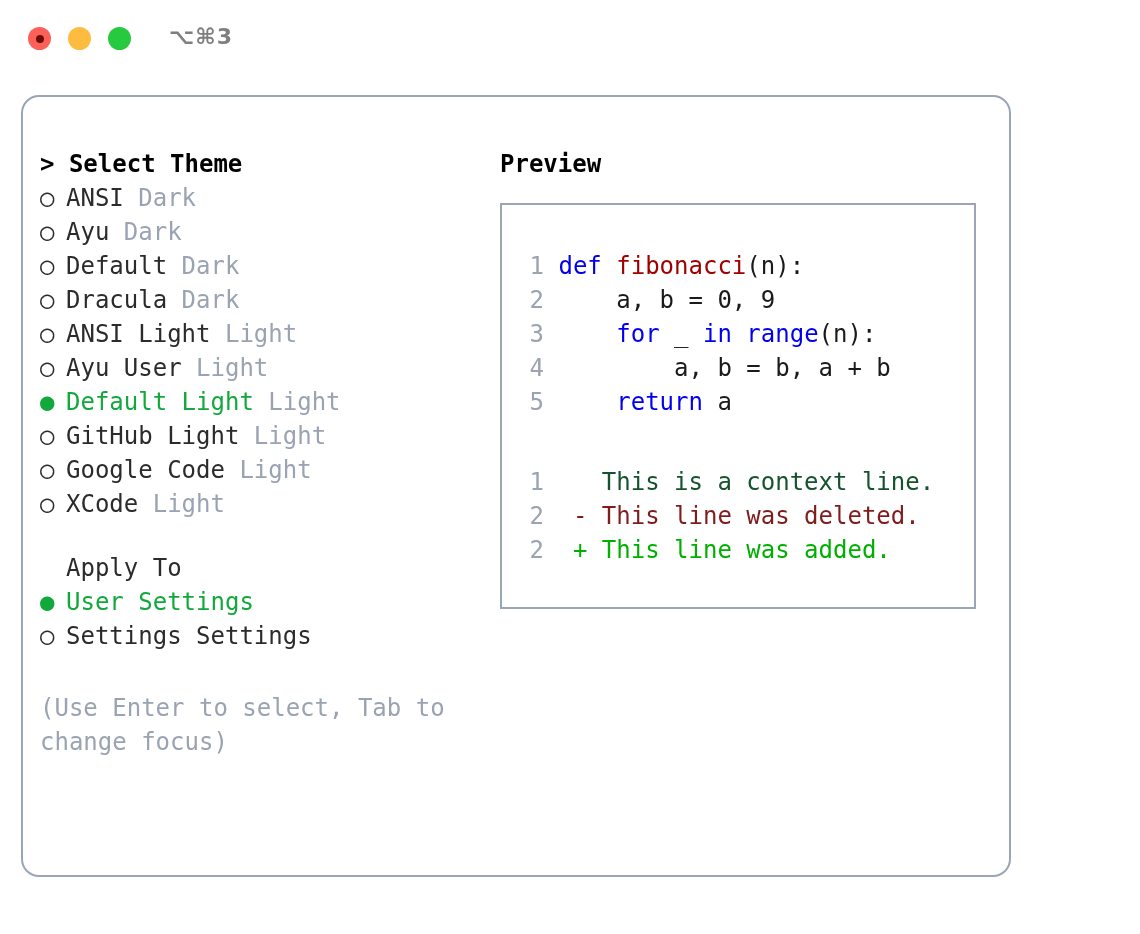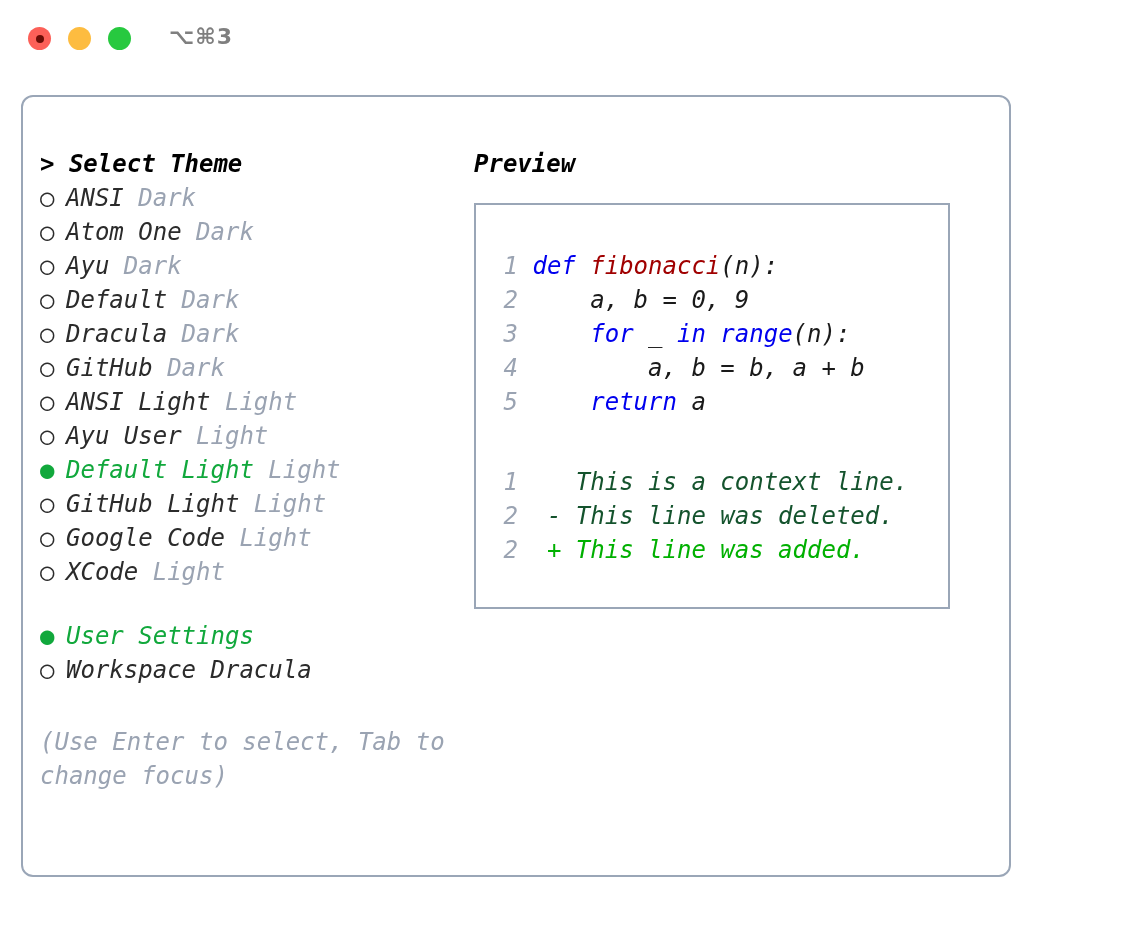--- a/index.html
+++ b/index.html
@@ -67,24 +67,23 @@
   }
 
   
   #panel {
     position: absolute;
     left: 21px;
     top: 95px;
     width: 990px;
     height: 782px;
     border: 2px solid #9aa6b7;
-    border-radius: 12px;
+    border-radius: 18px;
     background: #ffffff;
     box-sizing: border-box;
-    font-style: italic;
   }
 
   
   #left-col {
     position: absolute;
     left: 17px;
     top: 50px;
     width: 450px;
   }
   .row {
@@ -124,21 +123,21 @@
     font-size: 24px;
     line-height: 34px;
     color: #9aa3b2;
     width: 410px;
     white-space: pre-wrap;
   }
 
   
   #right-col {
     position: absolute;
-    left: 451px;
+    left: 477px;
     top: 50px;
     width: 490px;
   }
   #preview-title {
     font-size: 24px;
     font-weight: bold;
     color: #000000;
     line-height: 34px;
     white-space: pre;
   }
@@ -163,59 +162,58 @@
     text-align: right;
     color: #9aa3b2;
     white-space: pre;
   }
   .code-body { white-space: pre; }
   .tok-kw   { color: #0000ee; }
   .tok-fn   { color: #a00000; }
   .tok-plain{ color: #1a1a1a; }
   .diff-gap { height: 46px; }
   .diff-ctx { color: #14532d; }
-  .diff-del { color: #14532d; }
+  .diff-del { color: #7f1d1d; }
   .diff-add { color: #00b000; }
 </style>
 </head>
 <body>
 
 <div id="window">
 
   <div id="titlebar">
     <div class="dot" id="dot-close"></div>
     <div class="dot" id="dot-min"></div>
     <div class="dot" id="dot-max"></div>
     <div id="shortcut">⌥⌘3</div>
   </div>
 
   <div id="panel">
 
     <div id="left-col">
       <div class="row hdr">&gt; Select Theme</div>
       <div id="theme-items">
           <div class="row"><span class="bullet">○ </span><span class="label">ANSI </span><span class="kind">Dark</span></div>
-          <div class="row"><span class="bullet">○ </span><span class="label">Atom One </span><span class="kind">Dark</span></div>
           <div class="row"><span class="bullet">○ </span><span class="label">Ayu </span><span class="kind">Dark</span></div>
           <div class="row"><span class="bullet">○ </span><span class="label">Default </span><span class="kind">Dark</span></div>
           <div class="row"><span class="bullet">○ </span><span class="label">Dracula </span><span class="kind">Dark</span></div>
-          <div class="row"><span class="bullet">○ </span><span class="label">GitHub </span><span class="kind">Dark</span></div>
           <div class="row"><span class="bullet">○ </span><span class="label">ANSI Light </span><span class="kind">Light</span></div>
           <div class="row"><span class="bullet">○ </span><span class="label">Ayu User </span><span class="kind">Light</span></div>
           <div class="row sel"><span class="bullet">● </span><span class="label">Default Light </span><span class="kind">Light</span></div>
           <div class="row"><span class="bullet">○ </span><span class="label">GitHub Light </span><span class="kind">Light</span></div>
           <div class="row"><span class="bullet">○ </span><span class="label">Google Code </span><span class="kind">Light</span></div>
           <div class="row"><span class="bullet">○ </span><span class="label">XCode </span><span class="kind">Light</span></div>
         </div>
 
       <div class="gap-sm"></div>
 
+      <div class="section-title">Apply To</div>
       <div id="apply-items">
           <div class="row sel"><span class="bullet">● </span><span class="label">User Settings</span></div>
-          <div class="row"><span class="bullet">○ </span><span class="label">Workspace Dracula</span></div>
+          <div class="row"><span class="bullet">○ </span><span class="label">Settings Settings</span></div>
         </div>
 
       <div id="hint">(Use Enter to select, Tab to change focus)</div>
     </div>
 
     <div id="right-col">
       <div id="preview-title">Preview</div>
       <div id="preview-box">
         <div id="code-lines">
             <div class="code-line"><span class="ln">1</span><span class="code-body"> </span><span class="tok-kw">def </span><span class="tok-fn">fibonacci</span><span class="tok-plain">(n):</span></div>

